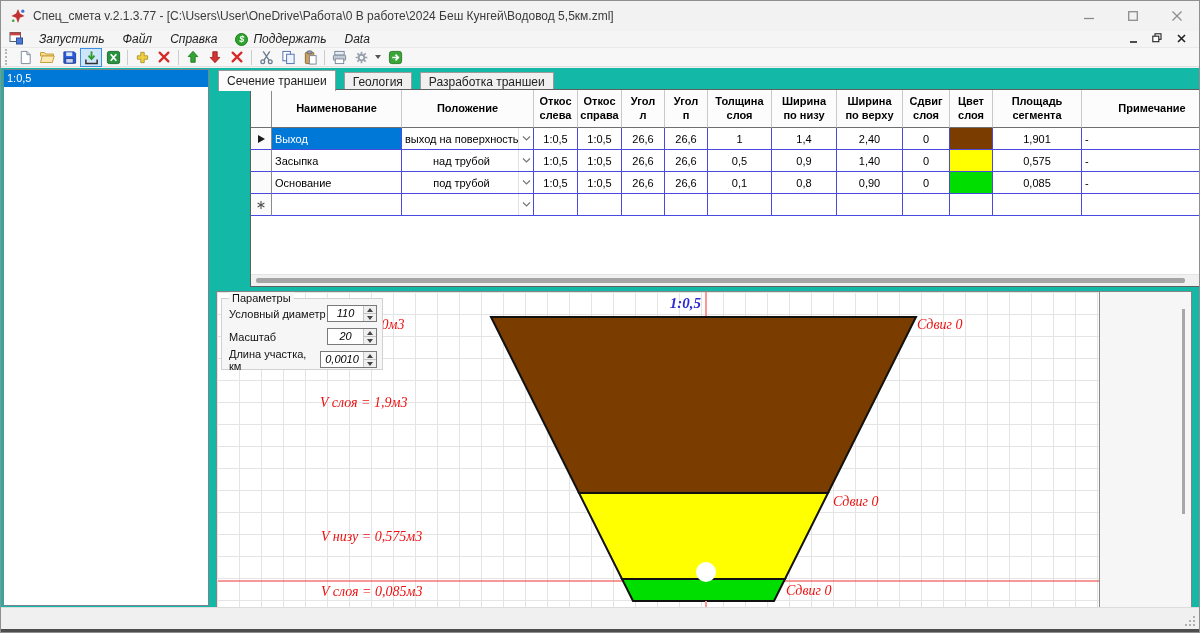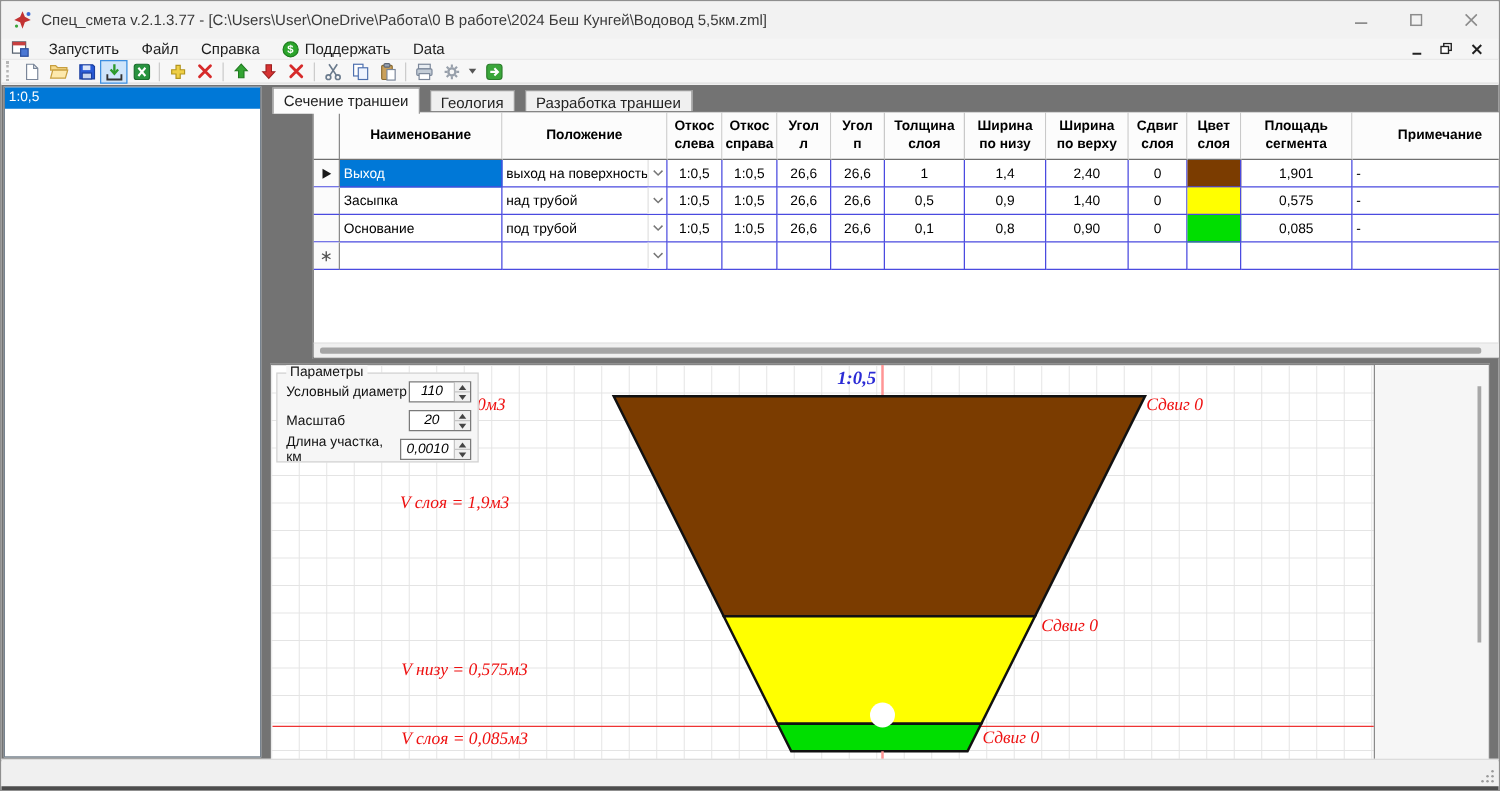--- a/index.html
+++ b/index.html
@@ -11,42 +11,42 @@
   .titlebar { position:absolute; top:0; left:0; right:0; height:30px; background:#f2f2f2;
               display:flex; align-items:center; }
   .appicon { margin-left:9px; width:16px; height:16px; flex:0 0 auto; }
   .title-text { margin-left:7px; font-size:12px; color:#3a3a3a; white-space:nowrap;
                 overflow:hidden; text-overflow:ellipsis; max-width:900px; }
   .wctrls { margin-left:auto; display:flex; height:100%; }
   .wbtn { width:44px; height:100%; display:flex; align-items:center; justify-content:center; }
 
   
   .menubar { position:absolute; top:30px; left:0; right:0; height:16px; background:#f5f5f5;
-             display:flex; align-items:center; font-size:12px; color:#1d1d1d; }
+             display:flex; align-items:flex-start; font-size:12px; color:#1d1d1d;font-style:italic; }
   .menuicon { margin:0 6px 0 8px; width:15px; height:14px; }
   .mitem { padding:0 9px; height:100%; display:flex; align-items:center; gap:5px; cursor:default; }
   .coin { display:inline-flex; width:13px; height:13px; border-radius:50%; background:#2ba52b;
           border:1px solid #1d7d1d; color:#fff; font-size:9px; font-weight:bold;
           align-items:center; justify-content:center; }
   .mdi { margin-left:auto; display:flex; align-items:center; gap:8px; padding-right:10px; }
   .mdibtn { width:16px; height:14px; display:flex; align-items:center; justify-content:center; }
 
   
   .toolbar { position:absolute; top:46px; left:0; right:0; height:20px; background:#f7f7f7;
              border-top:1px solid #e9e9e9; border-bottom:1px solid #e0e0e0;
              display:flex; align-items:center; }
   .tbgrip { width:5px; height:16px; border-left:2px dotted #b5b5b5; margin:0 4px 0 4px; }
   .tbtn { width:22px; height:19px; display:flex; align-items:center; justify-content:center; border:1px solid transparent; }
   .tbtn.sel { border:1px solid #3d8fe0; background:#cfe5fa; }
   .tbsep { width:1px; height:15px; background:#cccccc; margin:0 3px; }
   .ddarrow { width:0; height:0; border-left:3px solid transparent; border-right:3px solid transparent;
              border-top:4px solid #555; margin:0 3px; }
 
   
-  .main { position:absolute; top:67px; left:0; right:0; height:541px; background:#737373; }
+  .main { position:absolute; top:67px; left:0; right:0; height:541px; background:#14b8a6; }
   .sidebar { position:absolute; left:2px; top:1px; width:206px; height:537px; background:#fff;
              border:1px solid #77838f; font-size:11px; }
   .sideitem { height:17px; line-height:17px; padding-left:3px; }
   .sideitem.sel { background:#0078d7; color:#fff; }
 
   .content { position:absolute; left:212px; top:0; width:986px; height:100%; }
   
   .tabstrip { position:absolute; left:5px; top:2px; height:20px; display:flex; font-size:12px; }
   .tab { padding:0 8px; height:18px; margin-top:2px; line-height:18px; background:#f0f0f0;
          border:1px solid #9a9a9a; border-bottom:none; margin-right:8px; color:#222; }
@@ -62,21 +62,21 @@
        font-size:11px; font-weight:bold; color:#000; display:flex; align-items:center;
        justify-content:center; text-align:center; white-space:pre-line; line-height:1.25; }
   .h.rowhdr0 { border-right:1px solid #8a8a8a; }
   .trow { height:22px; }
   .c { border-right:1px solid #4a4ae0; border-bottom:1px solid #4a4ae0; font-size:11px;
        display:flex; align-items:center; overflow:hidden; color:#000; }
   .c.rowhdr { border-right:1px solid #8a8a8a; background:#fbfbfb; justify-content:center; }
   .c.name, .c.note { padding-left:3px; }
   .c.num { justify-content:center; }
   .c.combo { padding:0; }
-  .cbtext { flex:1; padding-left:3px; white-space:nowrap; overflow:hidden; }
+  .cbtext { flex:1; padding-left:3px; white-space:nowrap; overflow:hidden;text-align:center; }
   .cbbtn { width:15px; height:100%; display:flex; align-items:center; justify-content:center;
            background:#fff; border-left:1px solid #e2e2e2; }
   .selcell { background:#0078d7; color:#fff; }
   .tri-right { width:0; height:0; border-left:7px solid #1a1a1a; border-top:4px solid transparent;
                border-bottom:4px solid transparent; }
   .hscroll { position:absolute; left:0; right:0; bottom:0; height:12px; background:#f0f0f0;
              border-top:1px solid #e4e4e4; }
   .hthumb { position:absolute; top:3px; left:5px; right:38px; height:5px; background:#a5a5a5; border-radius:2px; }
 
   

